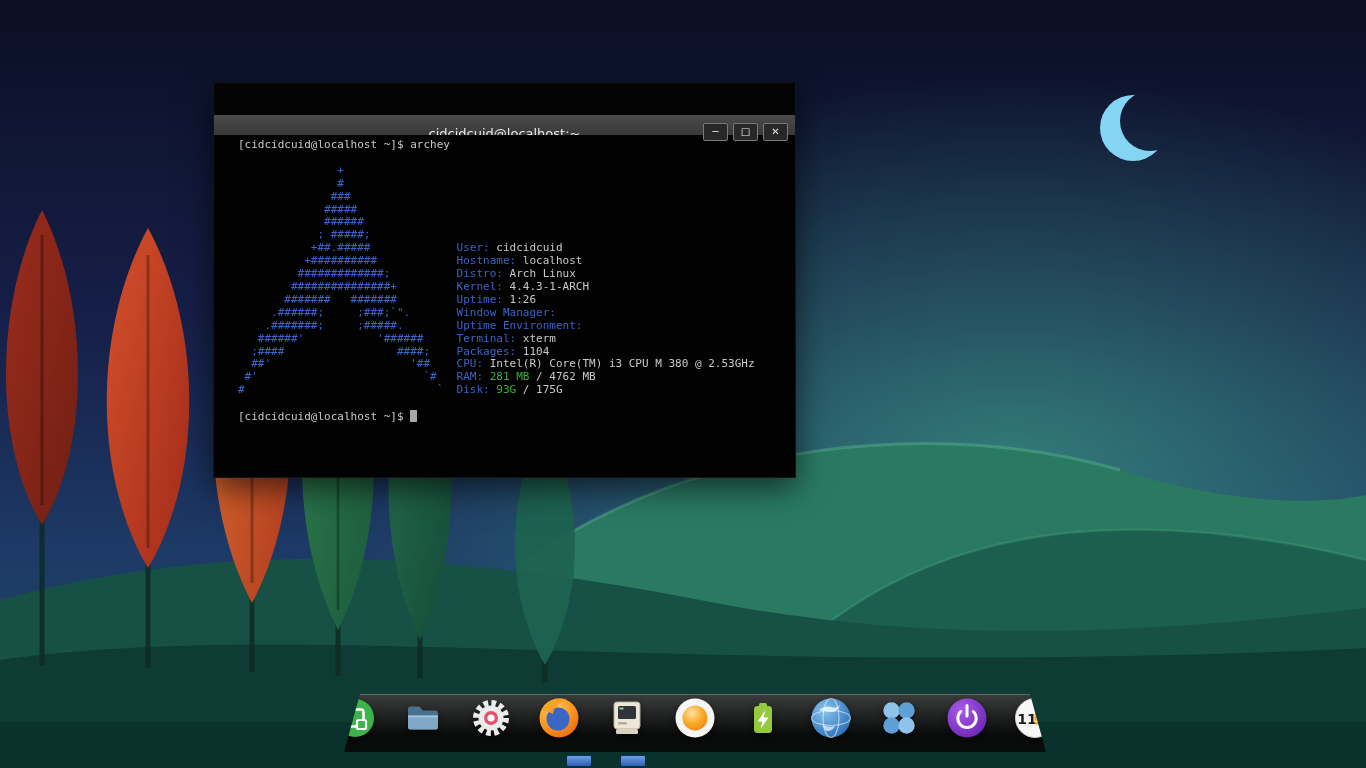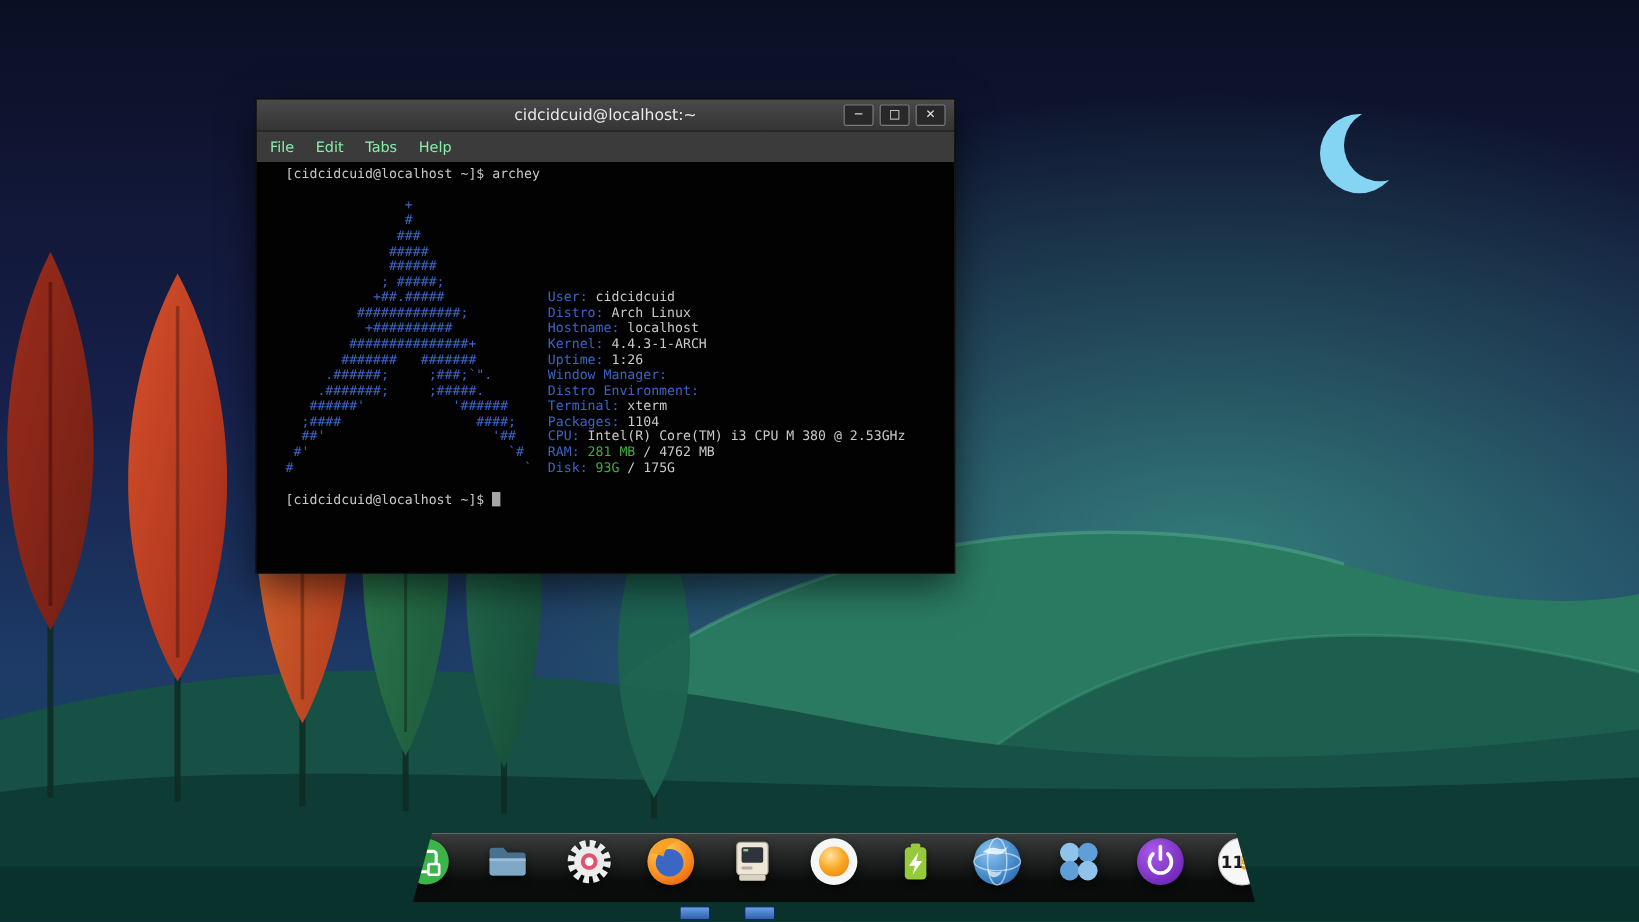--- a/index.html
+++ b/index.html
@@ -11,22 +11,23 @@
   .moon{position:absolute;left:1098px;top:88px;width:70px;height:80px;z-index:1;}
 
   
   .terminal-window{
     position:absolute;left:213px;top:82px;width:581px;height:394px;z-index:3;
     background:#040404;border:1px solid #151515;
     box-shadow:0 10px 30px rgba(0,0,0,.6);
   }
   .titlebar{
     height:26px;background:linear-gradient(#4a4a4a,#343434);
-    position:relative;display:flex;align-items:center;
+    position:relative;display:flex;align-items:flex-end;
     border-bottom:1px solid #262626;
+    margin-top:32px;
   }
   .titlebar .title{
     position:absolute;left:0;right:0;text-align:center;
     color:#e9e9e9;font-size:13px;pointer-events:none;
   }
   .win-buttons{margin-left:auto;display:flex;gap:5px;padding-right:7px;z-index:1;}
   .win-btn{
     width:25px;height:18px;background:#282828;border:1px solid #7a7a7a;
     border-radius:2px;color:#e8e8e8;font-size:10px;line-height:1;
     display:flex;align-items:center;justify-content:center;padding:0;
@@ -170,26 +171,26 @@
   <div class="terminal-body">
       <div class="tline"><span class="c-fg">[cidcidcuid@localhost ~]$ archey</span></div>
       <div class="tline"><span class="c-art">                                 </span></div>
       <div class="tline"><span class="c-art">               +                 </span></div>
       <div class="tline"><span class="c-art">               #                 </span></div>
       <div class="tline"><span class="c-art">              ###                </span></div>
       <div class="tline"><span class="c-art">             #####               </span></div>
       <div class="tline"><span class="c-art">             ######              </span></div>
       <div class="tline"><span class="c-art">            ; #####;             </span></div>
       <div class="tline"><span class="c-art">           +##.#####             </span><span class="c-label">User: </span><span class="c-fg">cidcidcuid</span></div>
+      <div class="tline"><span class="c-art">          +##########            </span><span class="c-label">Hostname: </span><span class="c-fg">localhost</span></div>
       <div class="tline"><span class="c-art">         #############;          </span><span class="c-label">Distro: </span><span class="c-fg">Arch Linux</span></div>
-      <div class="tline"><span class="c-art">          +##########            </span><span class="c-label">Hostname: </span><span class="c-fg">localhost</span></div>
       <div class="tline"><span class="c-art">        ###############+         </span><span class="c-label">Kernel: </span><span class="c-fg">4.4.3-1-ARCH</span></div>
       <div class="tline"><span class="c-art">       #######   #######         </span><span class="c-label">Uptime: </span><span class="c-fg">1:26</span></div>
       <div class="tline"><span class="c-art">     .######;     ;###;`".       </span><span class="c-label">Window Manager: </span></div>
-      <div class="tline"><span class="c-art">    .#######;     ;#####.        </span><span class="c-label">Distro Environment: </span></div>
+      <div class="tline"><span class="c-art">    .#######;     ;#####.        </span><span class="c-label">Uptime Environment: </span></div>
       <div class="tline"><span class="c-art">   ######'           '######     </span><span class="c-label">Terminal: </span><span class="c-fg">xterm</span></div>
       <div class="tline"><span class="c-art">  ;####                 ####;    </span><span class="c-label">Packages: </span><span class="c-fg">1104</span></div>
       <div class="tline"><span class="c-art">  ##'                     '##    </span><span class="c-label">CPU: </span><span class="c-fg">Intel(R) Core(TM) i3 CPU M 380 @ 2.53GHz</span></div>
       <div class="tline"><span class="c-art"> #'                         `#   </span><span class="c-label">RAM: </span><span class="c-green">281 MB</span><span class="c-fg"> / 4762 MB</span></div>
       <div class="tline"><span class="c-art">#                             `  </span><span class="c-label">Disk: </span><span class="c-green">93G</span><span class="c-fg"> / 175G</span></div>
       <div class="tline"><span class="c-art">                                 </span></div>
       <div class="tline"><span class="c-fg">[cidcidcuid@localhost ~]$ </span><span class="cursor"></span></div>
     </div>
 </div>
 

